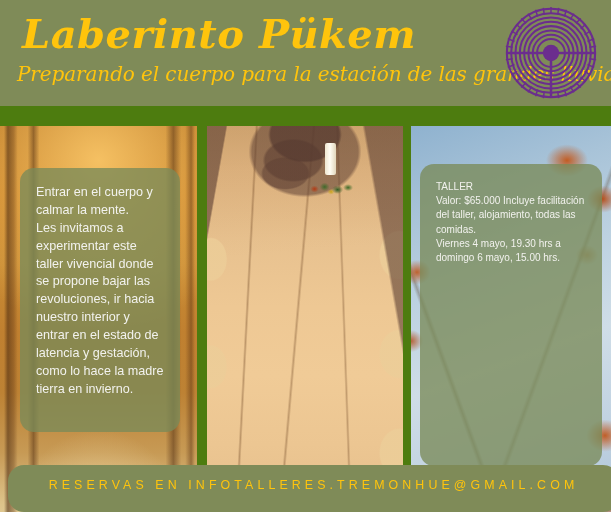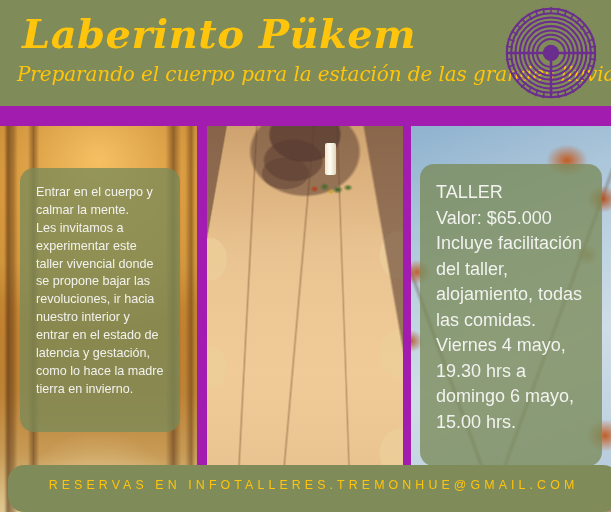--- a/index.html
+++ b/index.html
@@ -4,21 +4,21 @@
 <style>
   * { margin:0; padding:0; box-sizing:border-box; }
   html,body { width:611px; height:512px; overflow:hidden; }
   body {
     background:#fdfdfb;
     font-family:"Liberation Sans", sans-serif;
   }
   .poster {
     position:relative;
     width:611px; height:512px;
-    background:#a21caf;
+    background:#4d7c0f;
   }
 
   
   .header {
     position:absolute; left:0; top:0;
     width:611px; height:106px;
     background:#7f8b58;
     overflow:hidden;
   }
   .title {
@@ -194,21 +194,21 @@
     line-height:1.42;
   }
   .box-left {
     left:20px; top:42px;
     width:160px; height:264px;
     font-size:12.6px;
   }
   .box-right {
     left:9px; top:38px;
     width:182px; height:302px;
-    font-size:18px;
+    font-size:10px;
   }
   .blk { white-space:pre-line; }
   .blk + .blk { margin-top:0; }
   .gap { height:13px; }
 
   
   .footer {
     position:absolute; left:8px; top:465px;
     width:611px; height:47px;
     background:#7f8b58;

